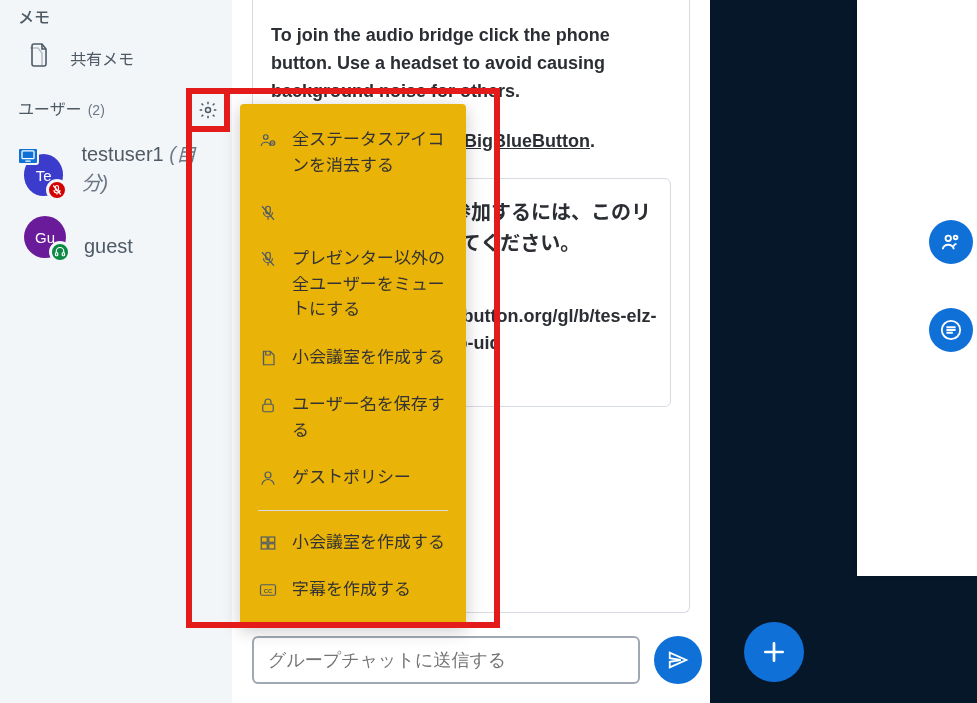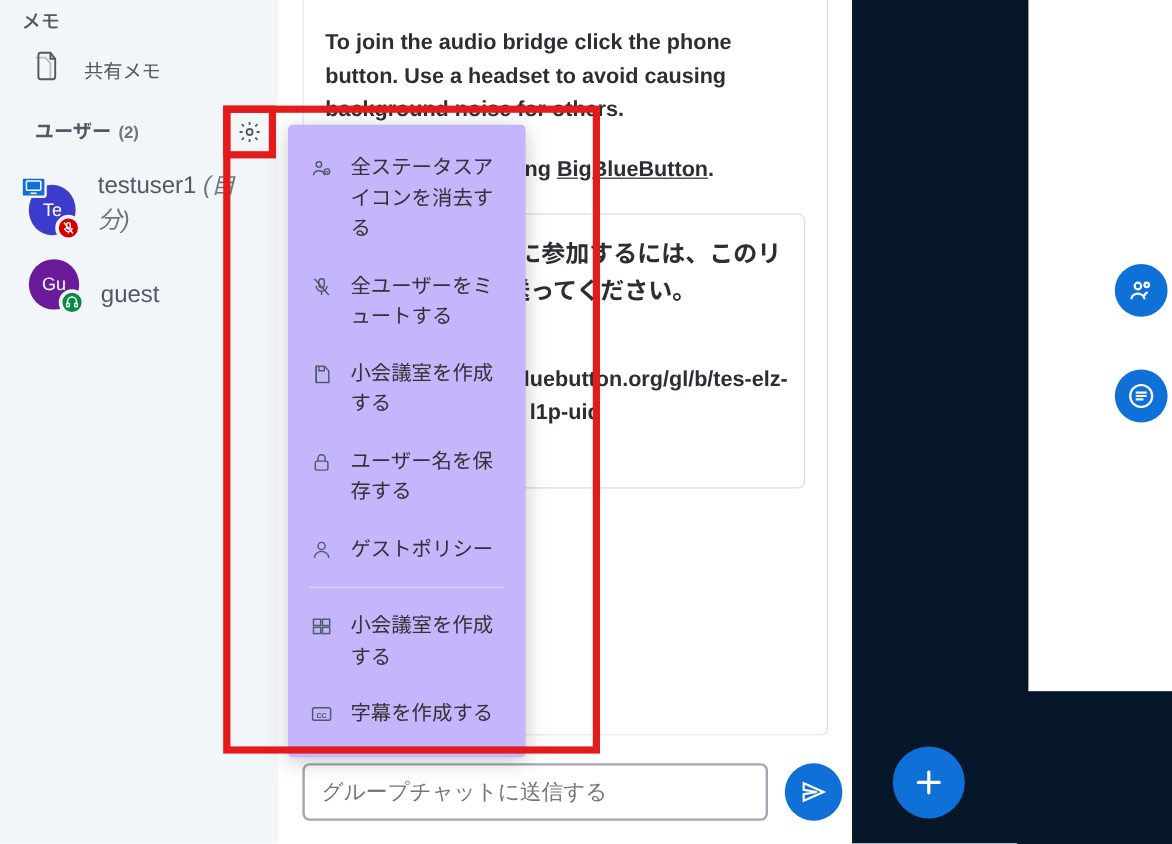--- a/index.html
+++ b/index.html
@@ -6,21 +6,21 @@
   html, body { width: 977px; height: 703px; font-family: -apple-system, "Segoe UI", "Helvetica Neue", Arial, "Noto Sans JP", sans-serif; background:#fff; overflow:hidden; }
   body { position:relative; }
 
   
   .sidebar { position:absolute; left:0; top:0; width:232px; height:703px; background:#f3f6f9; }
   .section-header { display:flex; align-items:center; gap:6px; padding:0 18px; font-size:16px; color:#4e5a66; font-weight:500; }
   #hdr-memo { padding-top:4px; }
   .sidebar-item { display:flex; align-items:flex-end; gap:18px; padding:14px 18px 14px 28px; color:#4e5a66; font-size:16px; cursor:pointer; }
   .sidebar-item .docicon { width:24px; height:28px; }
   .users-header { display:flex; align-items:center; justify-content:space-between; padding:12px 18px 8px 18px; }
-  .users-header .left { display:flex; align-items:baseline; gap:6px; color:#4e5a66; font-weight:700;margin-left:11px; }
+  .users-header .left { display:flex; align-items:baseline; gap:6px; color:#4e5a66; font-weight:400; }
   .users-header .count { font-size:14px; color:#6b7785; }
 
   .user-row { display:flex; align-items:flex-end; gap:18px; padding:10px 18px 10px 24px; color:#4e5a66; cursor:pointer; }
   .avatar { position:relative; width:42px; height:42px; border-radius:50%; display:flex; align-items:center; justify-content:center; font-size:15px; color:#fff; font-weight:500; }
   .avatar.av1 { background:#3b3bcc; }
   .avatar.av2 { background:#6a1b9a; }
   .av-presenter { position:absolute; top:-7px; left:-7px; width:22px; height:18px; background:#0f70d7; border-radius:3px; display:flex; align-items:center; justify-content:center; border:2px solid #f3f6f9; }
   .av-presenter svg { width:14px; height:12px; }
   .av-badge { position:absolute; right:-5px; bottom:-5px; width:22px; height:22px; border-radius:50%; display:flex; align-items:center; justify-content:center; border:3px solid #f3f6f9; }
   .av-badge.mute { background:#d40000; }
@@ -61,21 +61,21 @@
   .fab svg { width:26px; height:26px; stroke:#fff; }
 
   
   .hl-gear  { position:absolute; left:186px; top:88px;  width:44px;  height:44px;  border:6px solid #e41b1b; pointer-events:none; }
   .hl-menu  { position:absolute; left:186px; top:88px;  width:314px; height:540px; border:6px solid #e41b1b; pointer-events:none; }
 
   
   .gear-btn { position:absolute; left:192px; top:94px; width:32px; height:32px; display:flex; align-items:center; justify-content:center; background:#f3f6f9; border-radius:4px; cursor:pointer; }
   .gear-btn svg { width:20px; height:20px; fill:none; stroke:#4e5a66; }
 
-  .dropdown { position:absolute; left:240px; top:104px; width:198px; background:#c4b5fd; border-radius:4px; box-shadow:0 4px 18px rgba(0,0,0,.22); padding:12px 0; }
+  .dropdown { position:absolute; left:240px; top:104px; width:226px; background:#eab308; border-radius:4px; box-shadow:0 4px 18px rgba(0,0,0,.22); padding:12px 0; }
   .dd-item { display:flex; align-items:flex-start; gap:14px; padding:11px 18px; color:#333; font-size:17px; line-height:1.5; cursor:pointer; }
   .dd-item .ico { width:20px; flex:0 0 20px; height:22px; display:flex; align-items:center; justify-content:center; color:#4e5a66; margin-top:2px; }
   .dd-item .ico svg { width:18px; height:18px; fill:none; stroke:#4e5a66; stroke-width:1.6; }
   .dd-sep { margin:8px 18px; border:none; border-top:1px solid #d7dce2; }
 </style>
 </head>
 <body>
 
 <div class="sidebar">
   <div id="hdr-memo" class="section-header">
@@ -214,21 +214,30 @@
     <span>全ステータスアイコンを消去する</span>
   </div>
   <div class="dd-item">
     <span class="ico">
       <svg viewBox="0 0 24 24">
           <rect x="9" y="3" width="6" height="10" rx="3"></rect>
           <path d="M6 11a6 6 0 0 0 12 0M12 17v4"></path>
           <path d="M4 3l16 18"></path>
         </svg>
     </span>
-    <span>全ユーザーをミュートする</span>
+  </div>
+  <div class="dd-item">
+    <span class="ico">
+      <svg viewBox="0 0 24 24">
+          <rect x="9" y="3" width="6" height="10" rx="3"></rect>
+          <path d="M6 11a6 6 0 0 0 12 0M12 17v4"></path>
+          <path d="M4 3l16 18"></path>
+        </svg>
+    </span>
+    <span>プレゼンター以外の全ユーザーをミュートにする</span>
   </div>
   <div class="dd-item">
     <span class="ico">
       <svg viewBox="0 0 24 24">
           <path d="M6 3h9l5 5v13H6z"></path>
           <path d="M6 3v18"></path>
           <path d="M9 3v5h6V3"></path>
         </svg>
     </span>
     <span>小会議室を作成する</span>

